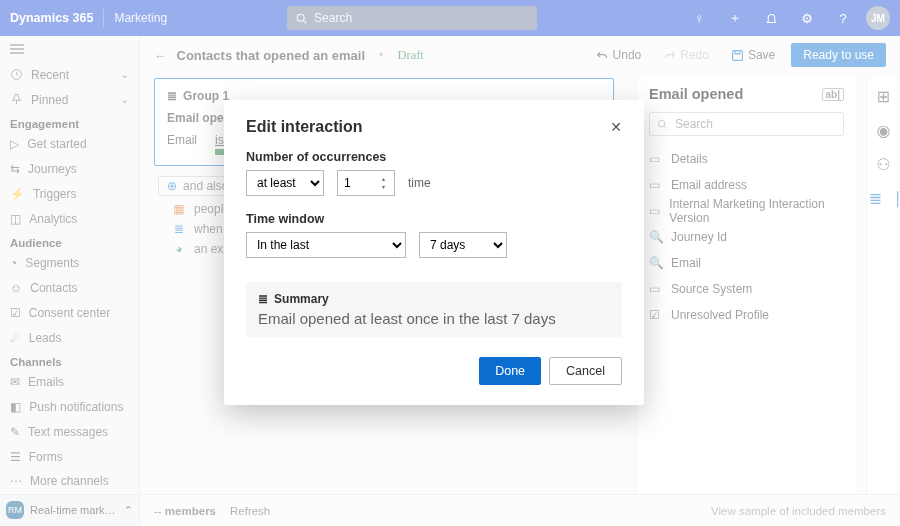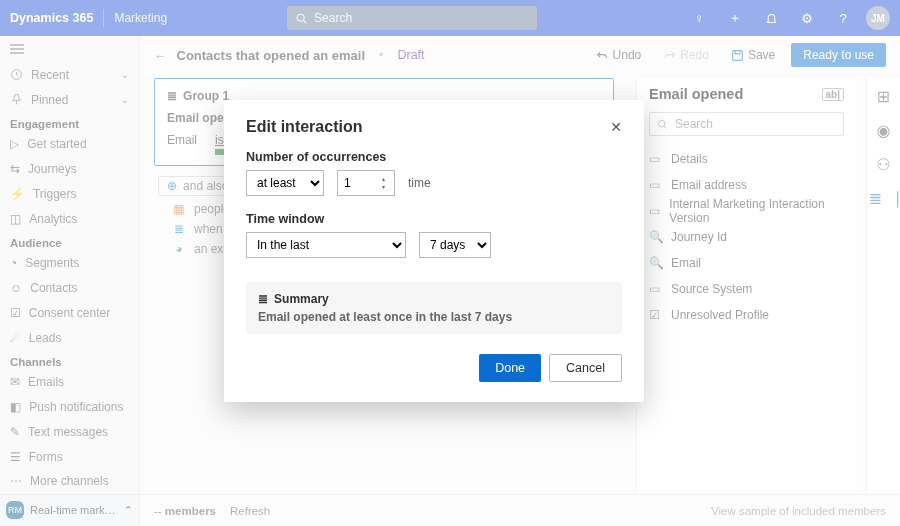--- a/index.html
+++ b/index.html
@@ -25,21 +25,21 @@
 .sidebar .footer { margin-top: auto; background: #eef0f3; border-top: 1px solid #dcdcdc; height: 34px; display: flex; align-items: center; padding: 0 6px; gap: 6px; }
 .sidebar .footer .sq { width: 18px; height: 18px; background: #0a5c8f; color: #fff; font-size: 9px; display: flex; align-items: center; justify-content: center; border-radius: 6px; }
 .sidebar .footer .lbl { font-size: 11px; flex: 1; white-space: nowrap; overflow: hidden; text-overflow: ellipsis; }
 .sidebar .footer .up { font-size: 11px; }
 
 .content { flex: 1; display: flex; flex-direction: column; background: #faf9f8; position: relative; }
 .cmdbar { height: 38px; display: flex; align-items: center; padding: 0 14px; gap: 10px; font-size: 12.5px; color: #323130; }
 .cmdbar .back { color: #555; cursor: pointer; }
 .cmdbar .title { font-weight: 600; font-size: 13px; }
 .cmdbar .dot { color: #aaa; margin: 0 4px; }
-.cmdbar .status { color: #4c1d95; }
+.cmdbar .status { color: #15803d; font-family: Liberation Serif, serif; }
 .cmdbar .spacer { flex: 1; }
 .cmdbar .btn { display: flex; align-items: center; gap: 4px; padding: 3px 6px; cursor: pointer; color: #444; font-size: 12px; }
 .cmdbar .btn.redo { color: #bbb; }
 .cmdbar .btn.save svg { stroke: #0b6dcf; }
 .cmdbar .primary { background: #0b6dcf; color: #fff; border-radius: 2px; padding: 5px 12px; font-size: 12px; cursor: pointer; }
 
 .body { flex: 1; display: flex; gap: 10px; padding: 4px 0 0 14px; overflow: hidden; }
 
 .canvas { flex: 1; overflow: hidden; }
 .groupcard { background: #fff; border: 1px solid #dcdcdc; border-radius: 2px; padding: 10px 12px; width: 460px; }
@@ -74,29 +74,29 @@
 
 .scrim { position: absolute; inset: 0; background: rgba(255,255,255,.55); }
 .modal { position: absolute; left: 224px; top: 100px; width: 420px; background: #fff; box-shadow: 0 10px 30px rgba(0,0,0,.22); border-radius: 2px; padding: 18px 22px 20px; font-size: 13px; color: #323130; }
 .modal .mhead { display: flex; justify-content: space-between; align-items: center; margin-bottom: 14px; }
 .modal h2 { font-size: 16px; font-weight: 600; }
 .modal .close { cursor: pointer; font-size: 14px; color: #555; }
 .modal label { font-size: 12.5px; font-weight: 600; display: block; margin-bottom: 6px; }
 .modal .field { display: flex; gap: 13px; align-items: center; margin-bottom: 16px; }
 .modal select, .modal .numwrap, .modal .selwide { height: 26px; border: 1px solid #b8b8b8; background: #fff; font-size: 12px; padding: 0 6px; display: flex; align-items: center; }
 .modal select.small { width: 78px; }
-.modal select.days { width: 72px; }
+.modal select.days { width: 88px; }
 .modal select.wide { width: 160px; }
 .modal .numwrap { width: 58px; position: relative; padding-right: 14px; }
 .modal .numwrap input { border: none; width: 100%; font-size: 12px; outline: none; }
 .modal .numwrap .spin { position: absolute; right: 2px; top: 1px; bottom: 1px; width: 10px; display: flex; flex-direction: column; justify-content: center; font-size: 6px; color: #666; line-height: 8px; }
 .modal .suffix { font-size: 12px; color: #666; }
 .modal .summary { background: #f6f6f6; border-radius: 2px; padding: 10px 12px; margin-top: 24px; }
 .modal .summary .sh { font-size: 12px; font-weight: 600; display: flex; align-items: center; gap: 6px; margin-bottom: 4px; }
-.modal .summary .st { font-size: 12px; color: #666; font-weight: bold; }
+.modal .summary .st { font-size: 15px; color: #666; }
 .modal .actions { display: flex; justify-content: flex-end; gap: 8px; margin-top: 20px; }
 .modal .actions button { height: 28px; padding: 0 16px; font-size: 12.5px; border-radius: 2px; cursor: pointer; }
 .modal .actions .done { background: #0b6dcf; color: #fff; border: none; }
 .modal .actions .cancel { background: #fff; border: 1px solid #b8b8b8; color: #323130; }
 
 .ic-svg { width: 13px; height: 13px; }
 </style>
 </head>
 <body>
 

